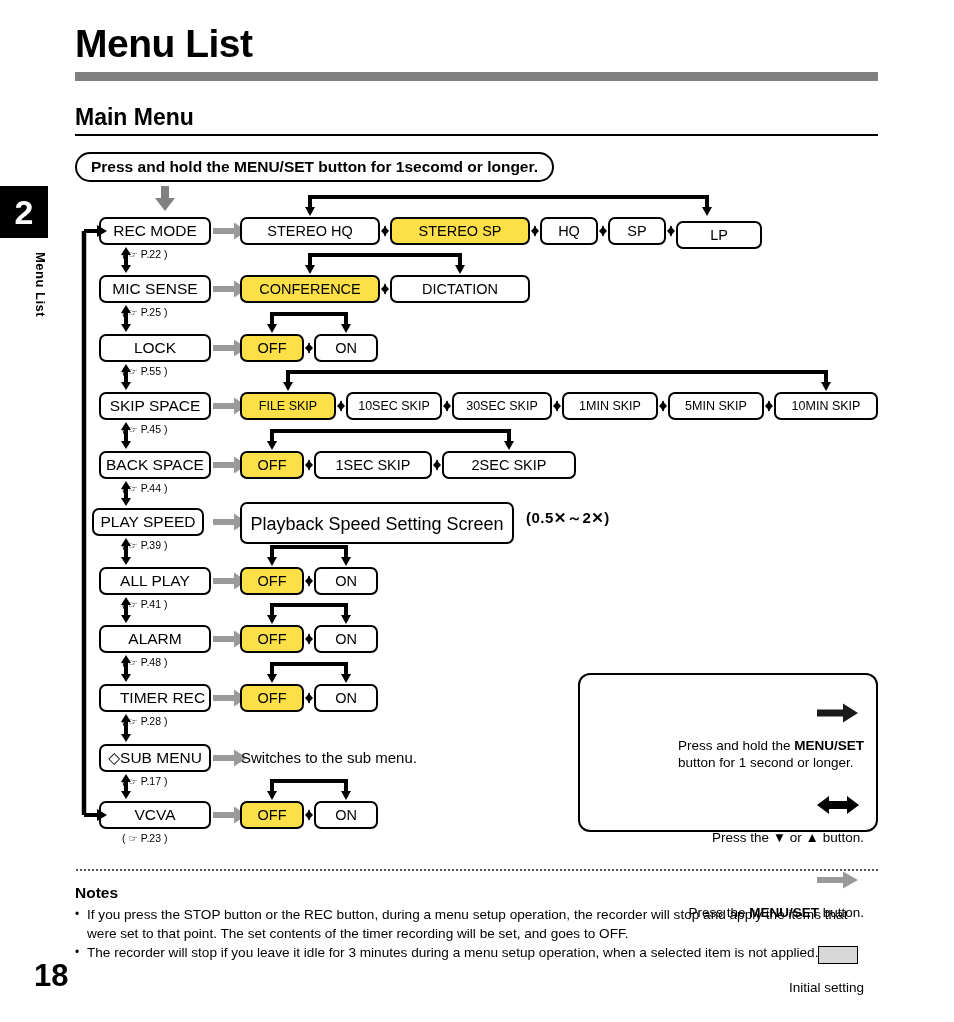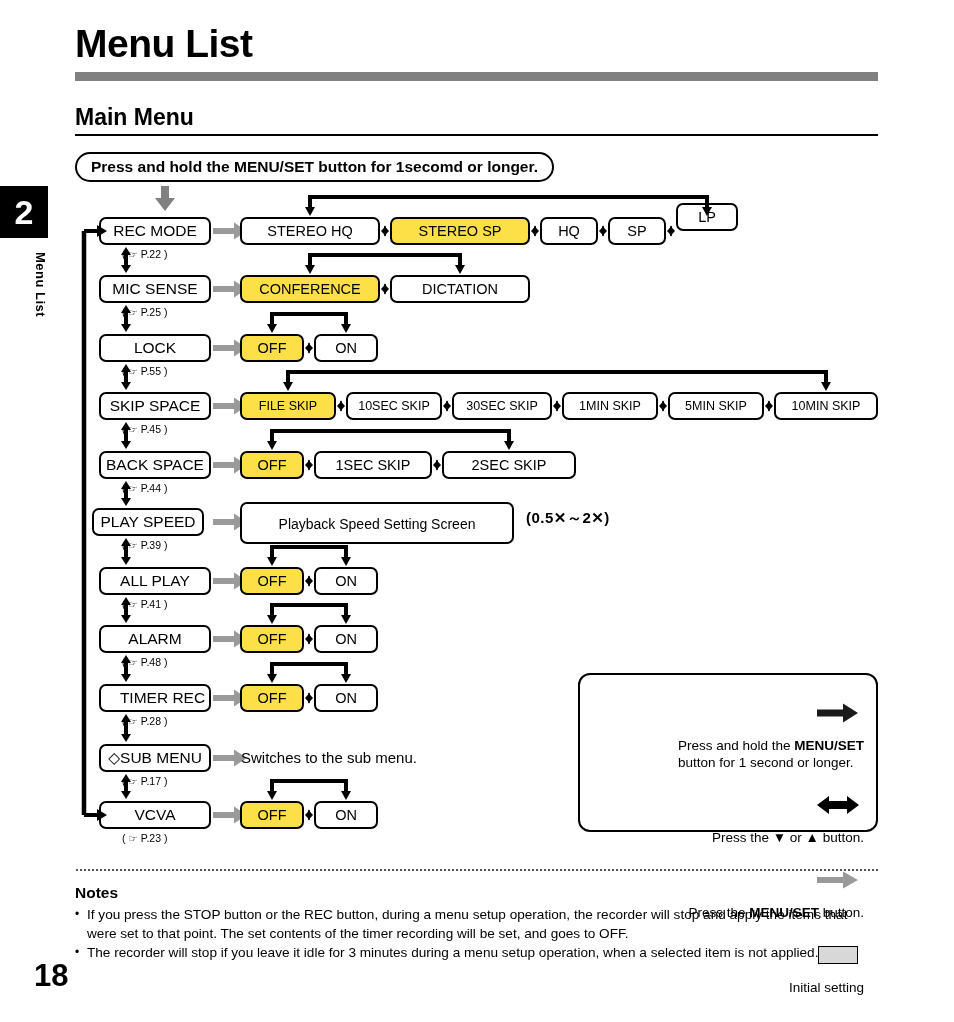--- a/index.html
+++ b/index.html
@@ -57,21 +57,21 @@
   .pageref {
     position:absolute; font-size:10.5px; white-space:nowrap;
     font-family:"Liberation Sans", sans-serif;
   }
 
   
   #pb-screen {
     position:absolute; border:2.2px solid #000; border-radius:7px; background:#fff;
     display:flex; flex-direction:column; align-items:center; justify-content:center;
   }
-  #pb-screen .pb-title { font-size:14px; margin-top:2px; }
+  #pb-screen .pb-title { font-size:18px; margin-top:2px; }
   #pb-screen .pb-bar {
     margin-top:3px; background:#c9c9c9; width:calc(100% - 14px); height:16px;
     display:flex; align-items:center; justify-content:center;
     font-size:13px; font-weight:bold; letter-spacing:.5px;
   }
   #pb-range { position:absolute; font-size:15px; font-weight:bold; letter-spacing:.5px; white-space:nowrap; }
 
   #submenu-note { position:absolute; font-size:15px; white-space:nowrap; }
 
   
@@ -136,21 +136,21 @@
       <path d="M0 7 L5 1.5 V5 H3 V1.5 L8 7 L3 12.5 V9 H5 V12.5 Z" fill="#000"></path>
     </svg>
     <div class="opt-box" style="left: 540px; top: 217px; width: 58px;">HQ</div>
     <svg width="8" height="14" viewBox="0 0 8 14" style="position: absolute; left: 599px; top: 224px;">
       <path d="M0 7 L5 1.5 V5 H3 V1.5 L8 7 L3 12.5 V9 H5 V12.5 Z" fill="#000"></path>
     </svg>
     <div class="opt-box" style="left: 608px; top: 217px; width: 58px;">SP</div>
     <svg width="8" height="14" viewBox="0 0 8 14" style="position: absolute; left: 667px; top: 224px;">
       <path d="M0 7 L5 1.5 V5 H3 V1.5 L8 7 L3 12.5 V9 H5 V12.5 Z" fill="#000"></path>
     </svg>
-    <div class="opt-box" style="left: 676px; top: 203px; width: 62px;">LP</div>
+    <div class="opt-box" style="left: 676px; top: 221px; width: 86px;">LP</div>
     <svg width="417" height="22" viewBox="0 0 417 22" style="position: absolute; left: 300px; top: 194px;">
       <path d="M10 14 V3 H407 V14" fill="none" stroke="#000" stroke-width="4"></path>
       <path d="M5 13 H15 L10 22 Z" fill="#000"></path>
       <path d="M402 13 H412 L407 22 Z" fill="#000"></path>
     </svg>
     <div class="menu-box" style="left: 99px; top: 275px; width: 112px;">MIC SENSE</div>
     <div class="pageref" style="left: 122px; top: 306px;">( ☞ P.25 )</div>
     <svg width="14" height="27" viewBox="0 0 14 27" style="position: absolute; left: 119px; top: 305px;">
       <path d="M7 0 L12 8 H9 V19 H12 L7 27 L2 19 H5 V8 H2 Z" fill="#000"></path>
     </svg>

